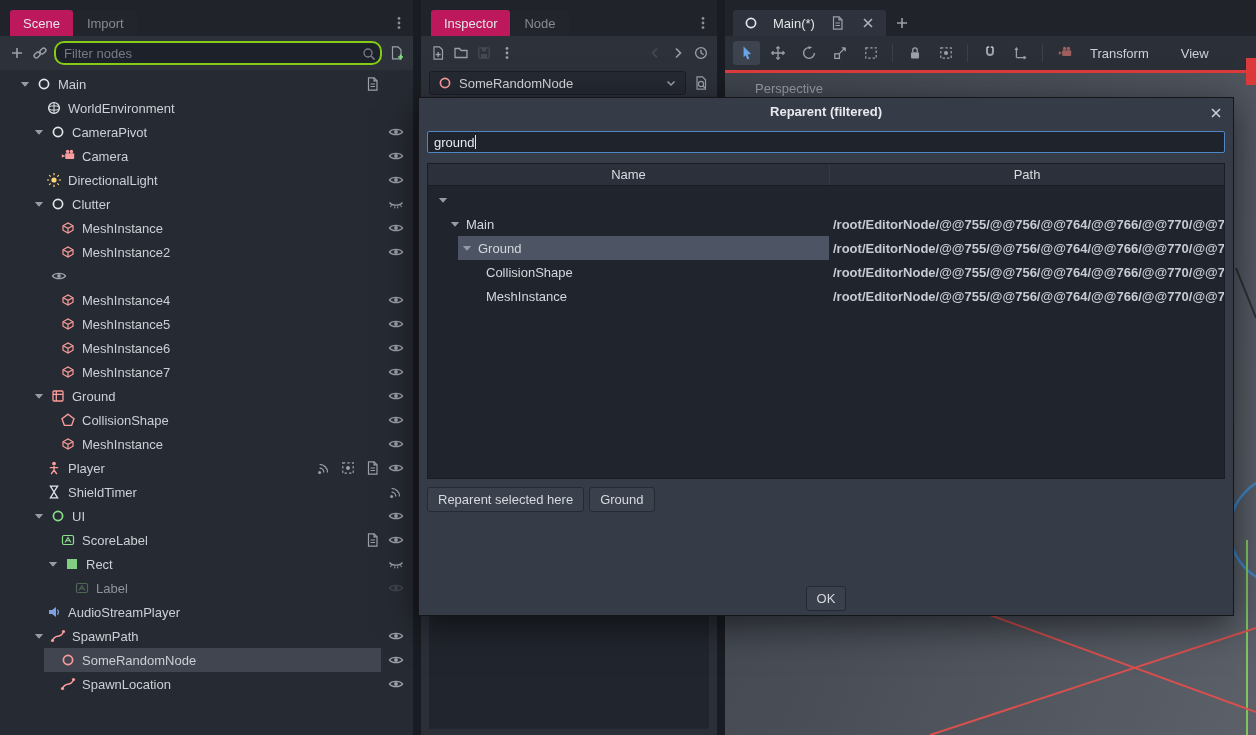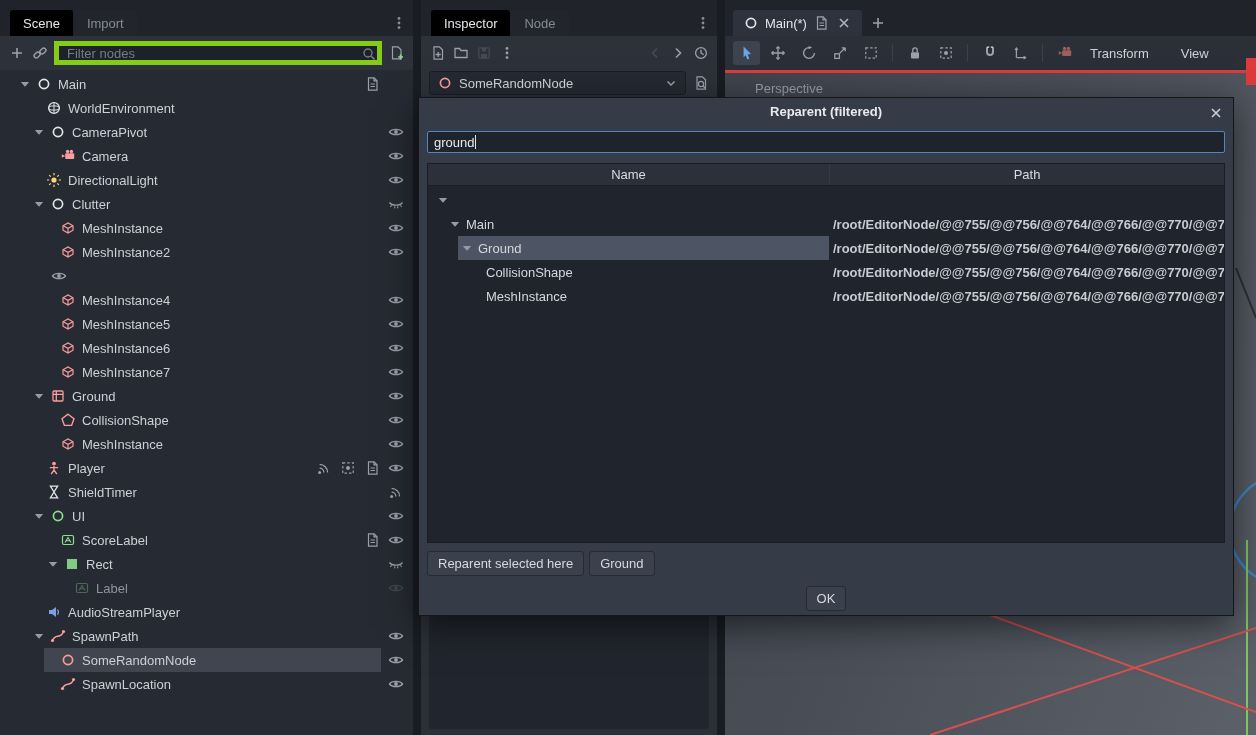--- a/index.html
+++ b/index.html
@@ -7,51 +7,51 @@
   body { font-family:"Liberation Sans","DejaVu Sans",sans-serif; font-size:13px; color:#c8ccd2; }
   #app { position:relative; width:1256px; height:735px; background:#191c22; overflow:hidden; user-select:none; }
 
   .dock { position:absolute; top:0; height:735px; background:#2b2f38; }
   #left-dock { left:0; width:413px; }
   #mid-dock { left:421px; width:296px; }
   #right-dock { left:725px; width:531px; }
 
   .tabbar { height:36px; display:flex; align-items:flex-end; background:#20232a; padding-left:10px; position:relative; gap:1px; }
   .tab { height:26px; display:flex; align-items:center; padding:0 13px; background:#22252c; color:#858a94; border-radius:3px 3px 0 0; cursor:default; }
-  .tab.active { background:#000000; color:#e4e6ea; }
+  .tab.active { background:#be185d; color:#e4e6ea; }
   .tabbar-dots { position:absolute; right:6px; bottom:5px; }
 
   .toolbar { height:34px; display:flex; align-items:center; gap:6px; padding:0 8px; background:#2d313a; }
   .icon { width:17px; height:17px; display:inline-flex; align-items:center; justify-content:center; flex:none; }
   .icon svg { display:block; }
   .icon.dim { opacity:.5; }
   .blankslot { width:17px; height:17px; flex:none; }
 
   .filterwrap { flex:1; position:relative; display:flex; align-items:center; }
-  .filterwrap input { width:100%; height:24px; background:#1d2129; border:5px solid #84cc16; border-radius:0; color:#cdd1d7; padding:0 26px 0 8px; font:13px "Liberation Sans",sans-serif; outline:none; }
+  .filterwrap input { width:100%; height:24px; background:#1d2129; border:2px solid #84cc16; border-radius:10px; color:#cdd1d7; padding:0 26px 0 8px; font:13px "Liberation Sans",sans-serif; outline:none; }
   .filterwrap input::placeholder { color:#767b85; }
   .filterwrap .icon { position:absolute; right:5px; top:4px; }
 
   #scene-tree { position:absolute; top:70px; bottom:0; left:0; right:0; background:#262a32; padding-top:2px; overflow:hidden; }
   .trow { height:24px; display:flex; align-items:center; }
   .indent { flex:none; height:100%; }
   .rwrap { flex:1; display:flex; align-items:center; height:100%; min-width:0; gap:2px; }
   .rwrap.sel { background:#40454f; }
   .tlabel { margin-left:4px; white-space:nowrap; color:#ccd0d6; }
   .dimtext { color:#8d939c; }
   .ricons { display:flex; gap:7px; padding:0 9px 0 6px; align-items:center; flex:none; }
   .exp-spacer { width:13px; flex:none; }
 
   .objrow { height:26px; display:flex; align-items:center; padding:0 8px; gap:6px; background:#2d313a; }
   .combo { flex:1; height:24px; background:#252932; border:1px solid #1a1d24; border-radius:3px; display:flex; align-items:center; gap:6px; padding:0 6px; color:#d3d6db; min-width:0; }
   .combo .lbl { flex:1; white-space:nowrap; overflow:hidden; }
   .insp-empty { position:absolute; top:100px; bottom:6px; left:8px; right:8px; background:#21252d; border-radius:2px; }
 
   .scenetabs { height:36px; display:flex; align-items:flex-end; background:#20232a; padding-left:8px; gap:3px; position:relative; }
-  .scenetab { height:26px; background:#2d323c; display:flex; align-items:center; gap:6px; padding:0 9px; border-radius:3px 3px 0 0; color:#e2e4e8; }
+  .scenetab { height:26px; background:#2d323c; display:flex; align-items:center; gap:14px; padding:0 9px; border-radius:3px 3px 0 0; color:#e2e4e8; }
   .addtab { height:26px; display:flex; align-items:center; padding:0 5px; }
 
   #vp-toolbar { background:#2b2f38; gap:4px; }
   .tool { width:27px; height:24px; display:flex; align-items:center; justify-content:center; border-radius:3px; flex:none; }
   .tool.active { background:#3d434f; }
   .vsep { width:1px; height:18px; background:#3b4049; margin:0 4px; flex:none; }
   .menus { margin-left:auto; display:flex; gap:16px; padding-right:46px;justify-content:center; }
   .menu { padding:0 8px; color:#ccd0d6; }
 
   #viewport { position:absolute; top:70px; left:0; right:0; bottom:0; background:linear-gradient(112deg,#3e434c 0%,#494e57 45%,#5b6069 100%); overflow:hidden; }
@@ -59,21 +59,21 @@
   .persp { position:absolute; left:30px; top:11px; color:#969ca6; }
   .red-line { position:absolute; left:0; top:0; right:0; height:3px; background:#dd3b3b; z-index:1; }
   .red-block { position:absolute; right:0; top:58px; width:10px; height:27px; background:#dd3b3b; z-index:3; }
 
   .dialog { position:absolute; left:418px; top:97px; width:816px; height:519px; background:#353b47; border:1px solid #14161a; box-shadow:0 10px 34px rgba(0,0,0,.55); z-index:10; }
   .dlg-title { height:27px; display:flex; align-items:center; justify-content:center; font-weight:bold; color:#e8eaee; position:relative; }
   .dlg-close { position:absolute; right:9px; top:6px; cursor:default; }
   .dlg-search { margin:6px 8px 10px; height:22px; border:1px solid #4e86c8; background:#1f232b; display:flex; align-items:center; padding:0 6px; color:#e8eaee; border-radius:2px; }
   .caret { width:1px; height:14px; background:#e2e5ea; margin-left:1px; animation:blink 1.1s steps(2) infinite; }
   @keyframes blink { 0%{opacity:1;} 50%{opacity:0;} 100%{opacity:1;} }
-  .dlg-table { margin:0 8px; border:1px solid #1a1d23; height:380px; display:flex; flex-direction:column; background:#20242c; }
+  .dlg-table { margin:0 8px; border:1px solid #1a1d23; height:316px; display:flex; flex-direction:column; background:#20242c; }
   .dlg-head { height:22px; display:flex; background:#2b303a; border-bottom:1px solid #1a1d23; flex:none; }
   .dlg-head > div { display:flex; align-items:center; justify-content:center; color:#d8dbe0; }
   .dh-name { width:401px; }
   .dh-path { flex:1; border-left:1px solid #353b45; }
   .dlg-tree { flex:1; overflow:hidden; padding-top:2px; }
   .drow { height:24px; display:flex; align-items:center; }
   .dname { width:401px; display:flex; height:100%; align-items:center; flex:none; }
   .dspacer { flex:none; height:100%; }
   .dwrap { flex:1; display:flex; align-items:center; height:100%; min-width:0; }
   .dwrap.sel { background:#4d5463; }

